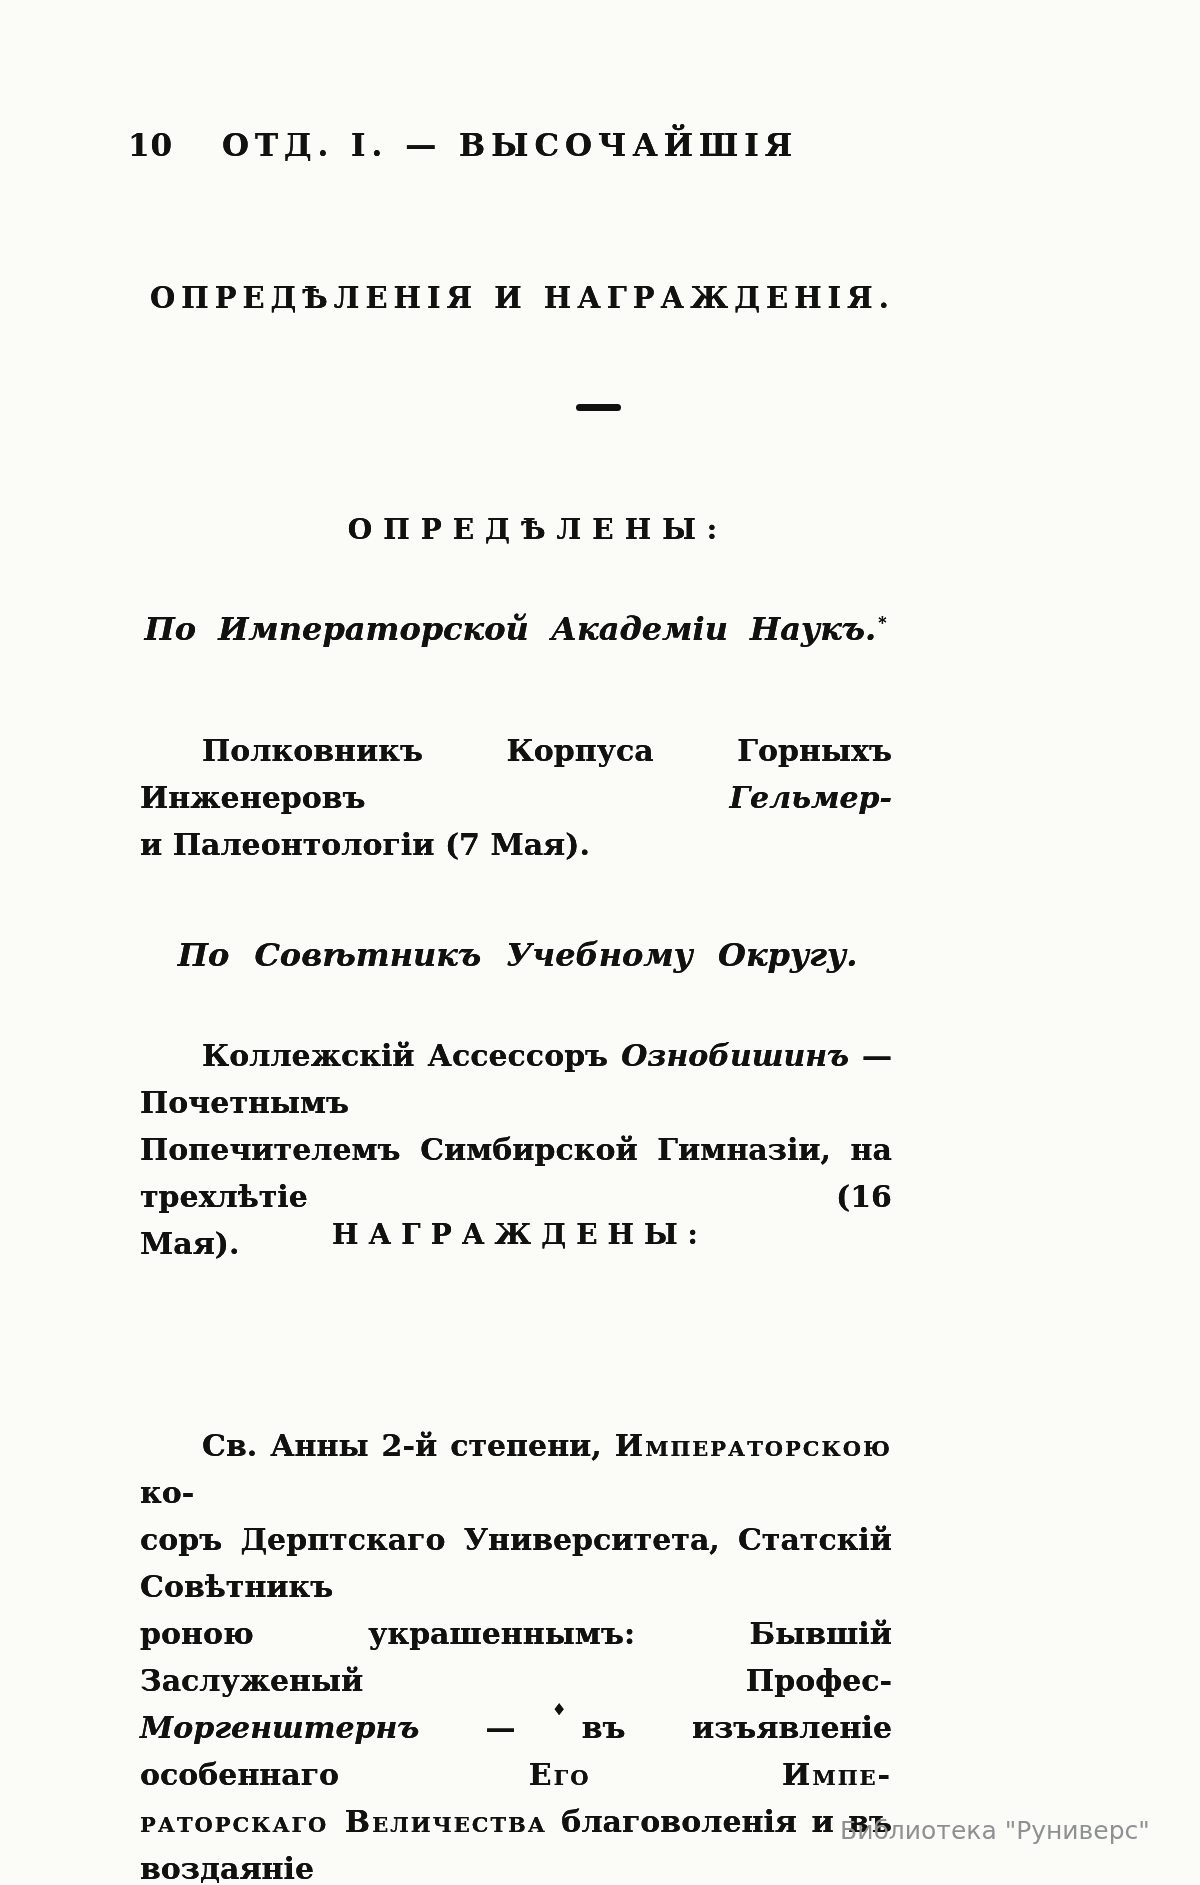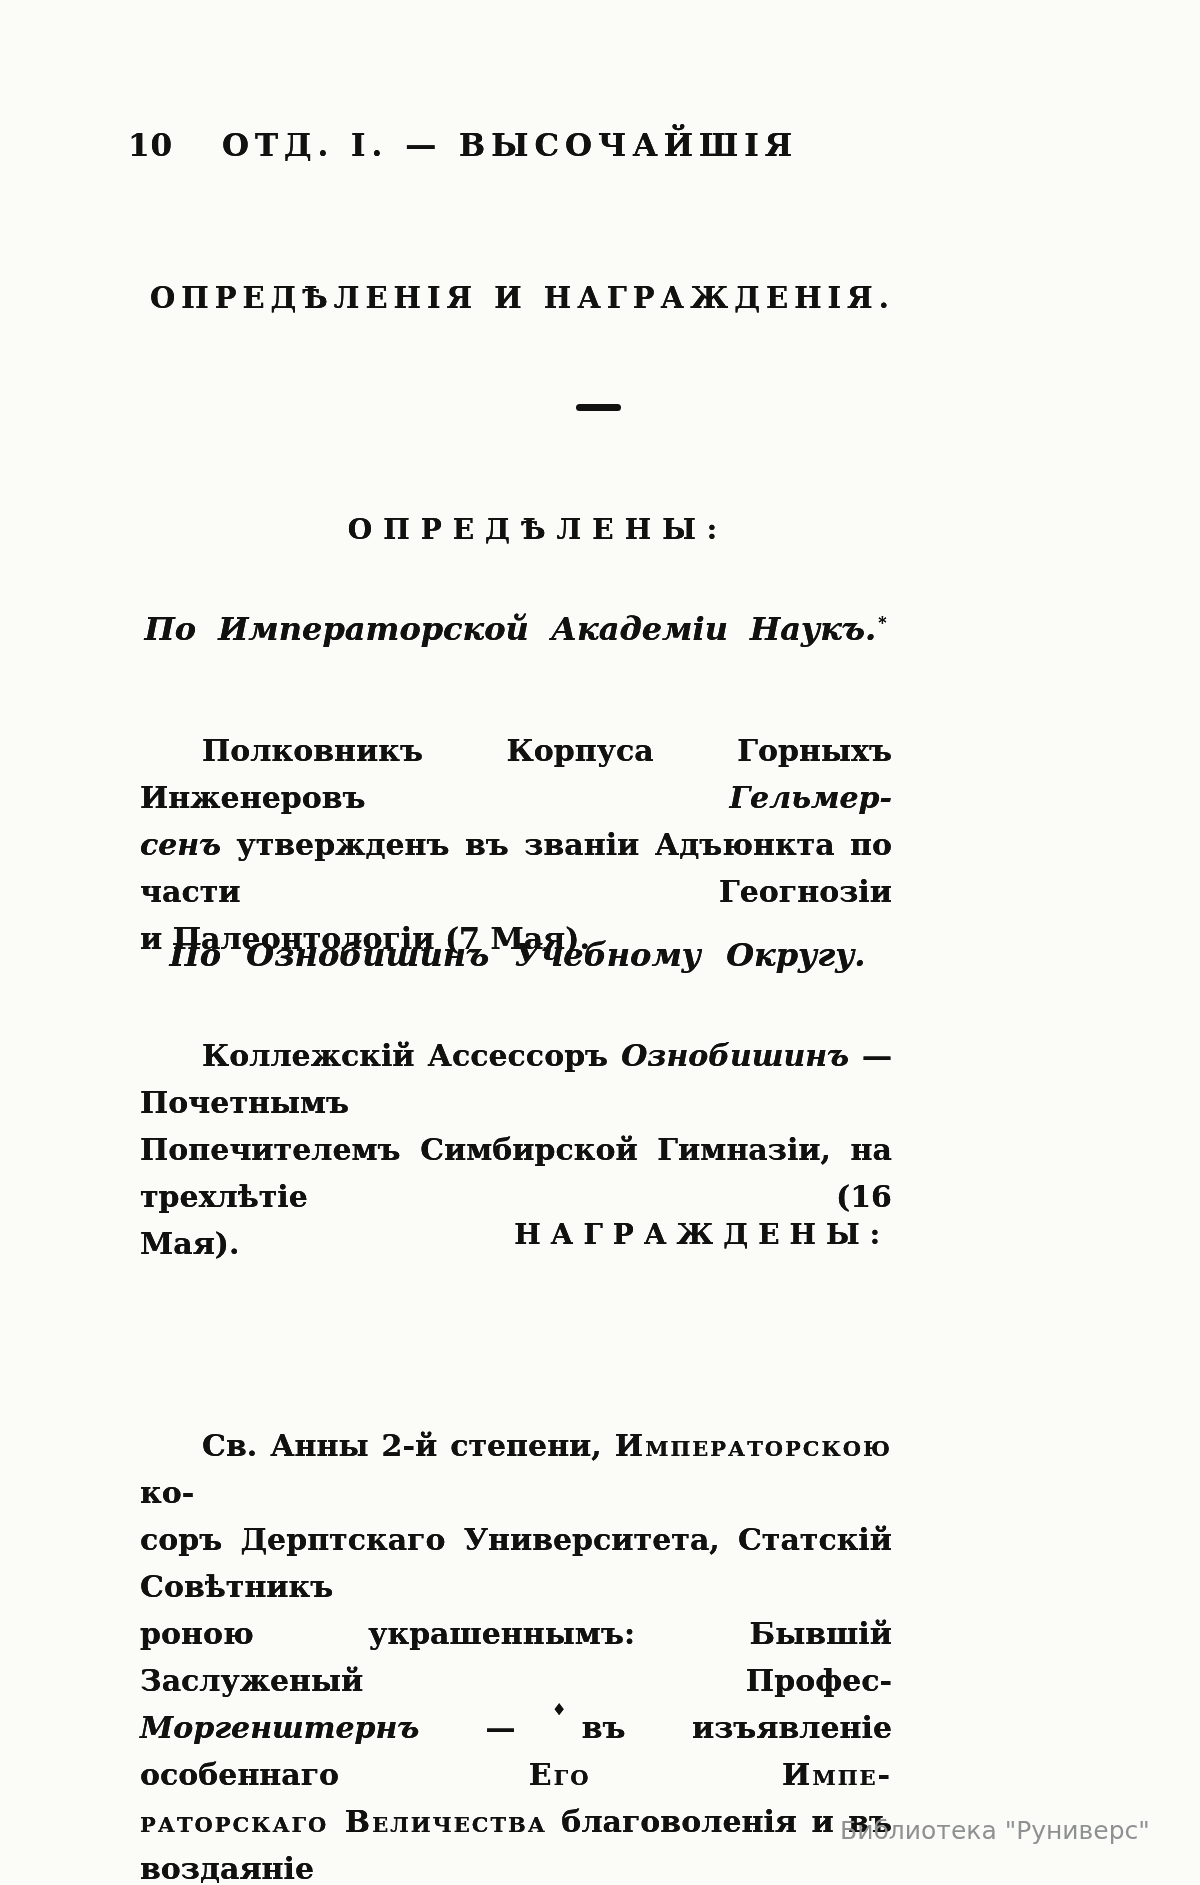--- a/index.html
+++ b/index.html
@@ -14,21 +14,21 @@
     font-family:"DejaVu Serif","Liberation Serif",serif;font-weight:700;
     text-shadow:0 0 0.6px currentColor;
   }
   .abs{position:absolute;}
   .pageno{left:128px;top:127px;font-size:31px;letter-spacing:1px;}
   .runhead{left:145px;top:127px;width:730px;text-align:center;font-size:31px;letter-spacing:6px;white-space:nowrap;}
   .title{left:150px;top:281px;width:740px;text-align:center;font-size:29px;letter-spacing:6px;white-space:nowrap;}
   .divider{left:576px;top:404px;width:45px;height:7px;background:var(--ink);border-radius:4px;}
   .h-caps{width:740px;text-align:center;font-size:28px;white-space:nowrap;}
   .h-opr{left:168px;top:513px;letter-spacing:11px;}
-  .h-nagr{left:150px;top:1218px;letter-spacing:10px;text-align:right;}
+  .h-nagr{left:150px;top:1218px;letter-spacing:10px;}
   .h-ital{width:755px;text-align:center;font-size:32px;font-style:italic;white-space:nowrap;}
   .h-academy{left:138px;top:610px;word-spacing:11px;}
   .h-kazan{left:140px;top:936px;word-spacing:14px;}
   .h-orders{left:180px;top:1322px;word-spacing:17px;}
   .fn-sup{font-size:16px;vertical-align:super;font-style:normal;margin-left:2px;}
   .para{left:140px;width:752px;font-size:30px;line-height:47px;}
   #para1{top:727px;}
   #para2{top:1032px;}
   #para3{top:1422px;}
   .tline{min-height:47px;text-align:left;}
@@ -55,25 +55,24 @@
   <div class="abs title">ОПРЕДѢЛЕНІЯ И НАГРАЖДЕНІЯ.</div>
 
   <div class="abs divider"></div>
 
   <div class="abs h-caps h-opr">ОПРЕДѢЛЕНЫ:</div>
 
   <div class="abs h-ital h-academy"><span>По Императорской Академіи Наукъ.</span><span class="fn-sup">*</span></div>
 
   <div id="para1" class="abs para">
       <div class="tline ind just"><span class="seg-n">Полковникъ Корпуса Горныхъ Инженеровъ </span><span class="seg-i">Гельмер-</span></div>
-      <div class="tline just"><span class="seg-i">сенъ</span><span class="seg-n"> утвержденъ въ званіи Адъюнкта по части Геогнозіи</span></div>
       <div class="tline"><span class="seg-n">и Палеонтологіи (7 Мая).</span></div>
     </div>
 
-  <div class="abs h-ital h-kazan">По Ознобишинъ Учебному Округу.</div>
+  <div class="abs h-ital h-kazan">По Совѣтникъ Учебному Округу.</div>
 
   <div id="para2" class="abs para">
       <div class="tline ind just"><span class="seg-n">Коллежскій Ассессоръ </span><span class="seg-i">Ознобишинъ</span><span class="seg-n"> — Почетнымъ</span></div>
       <div class="tline just"><span class="seg-n">Попечителемъ Симбирской Гимназіи, на трехлѣтіе (16</span></div>
       <div class="tline"><span class="seg-n">Мая).</span></div>
     </div>
 
   <div class="abs h-caps h-nagr">НАГРАЖДЕНЫ:</div>
 
 

